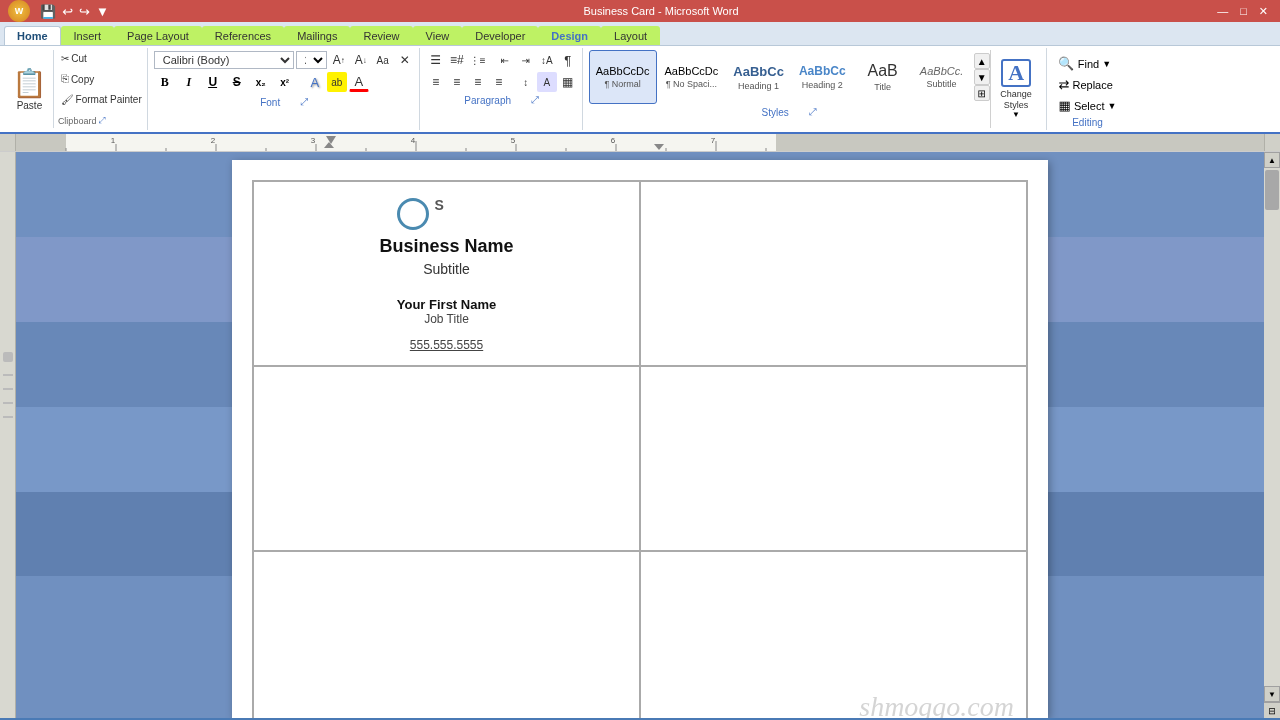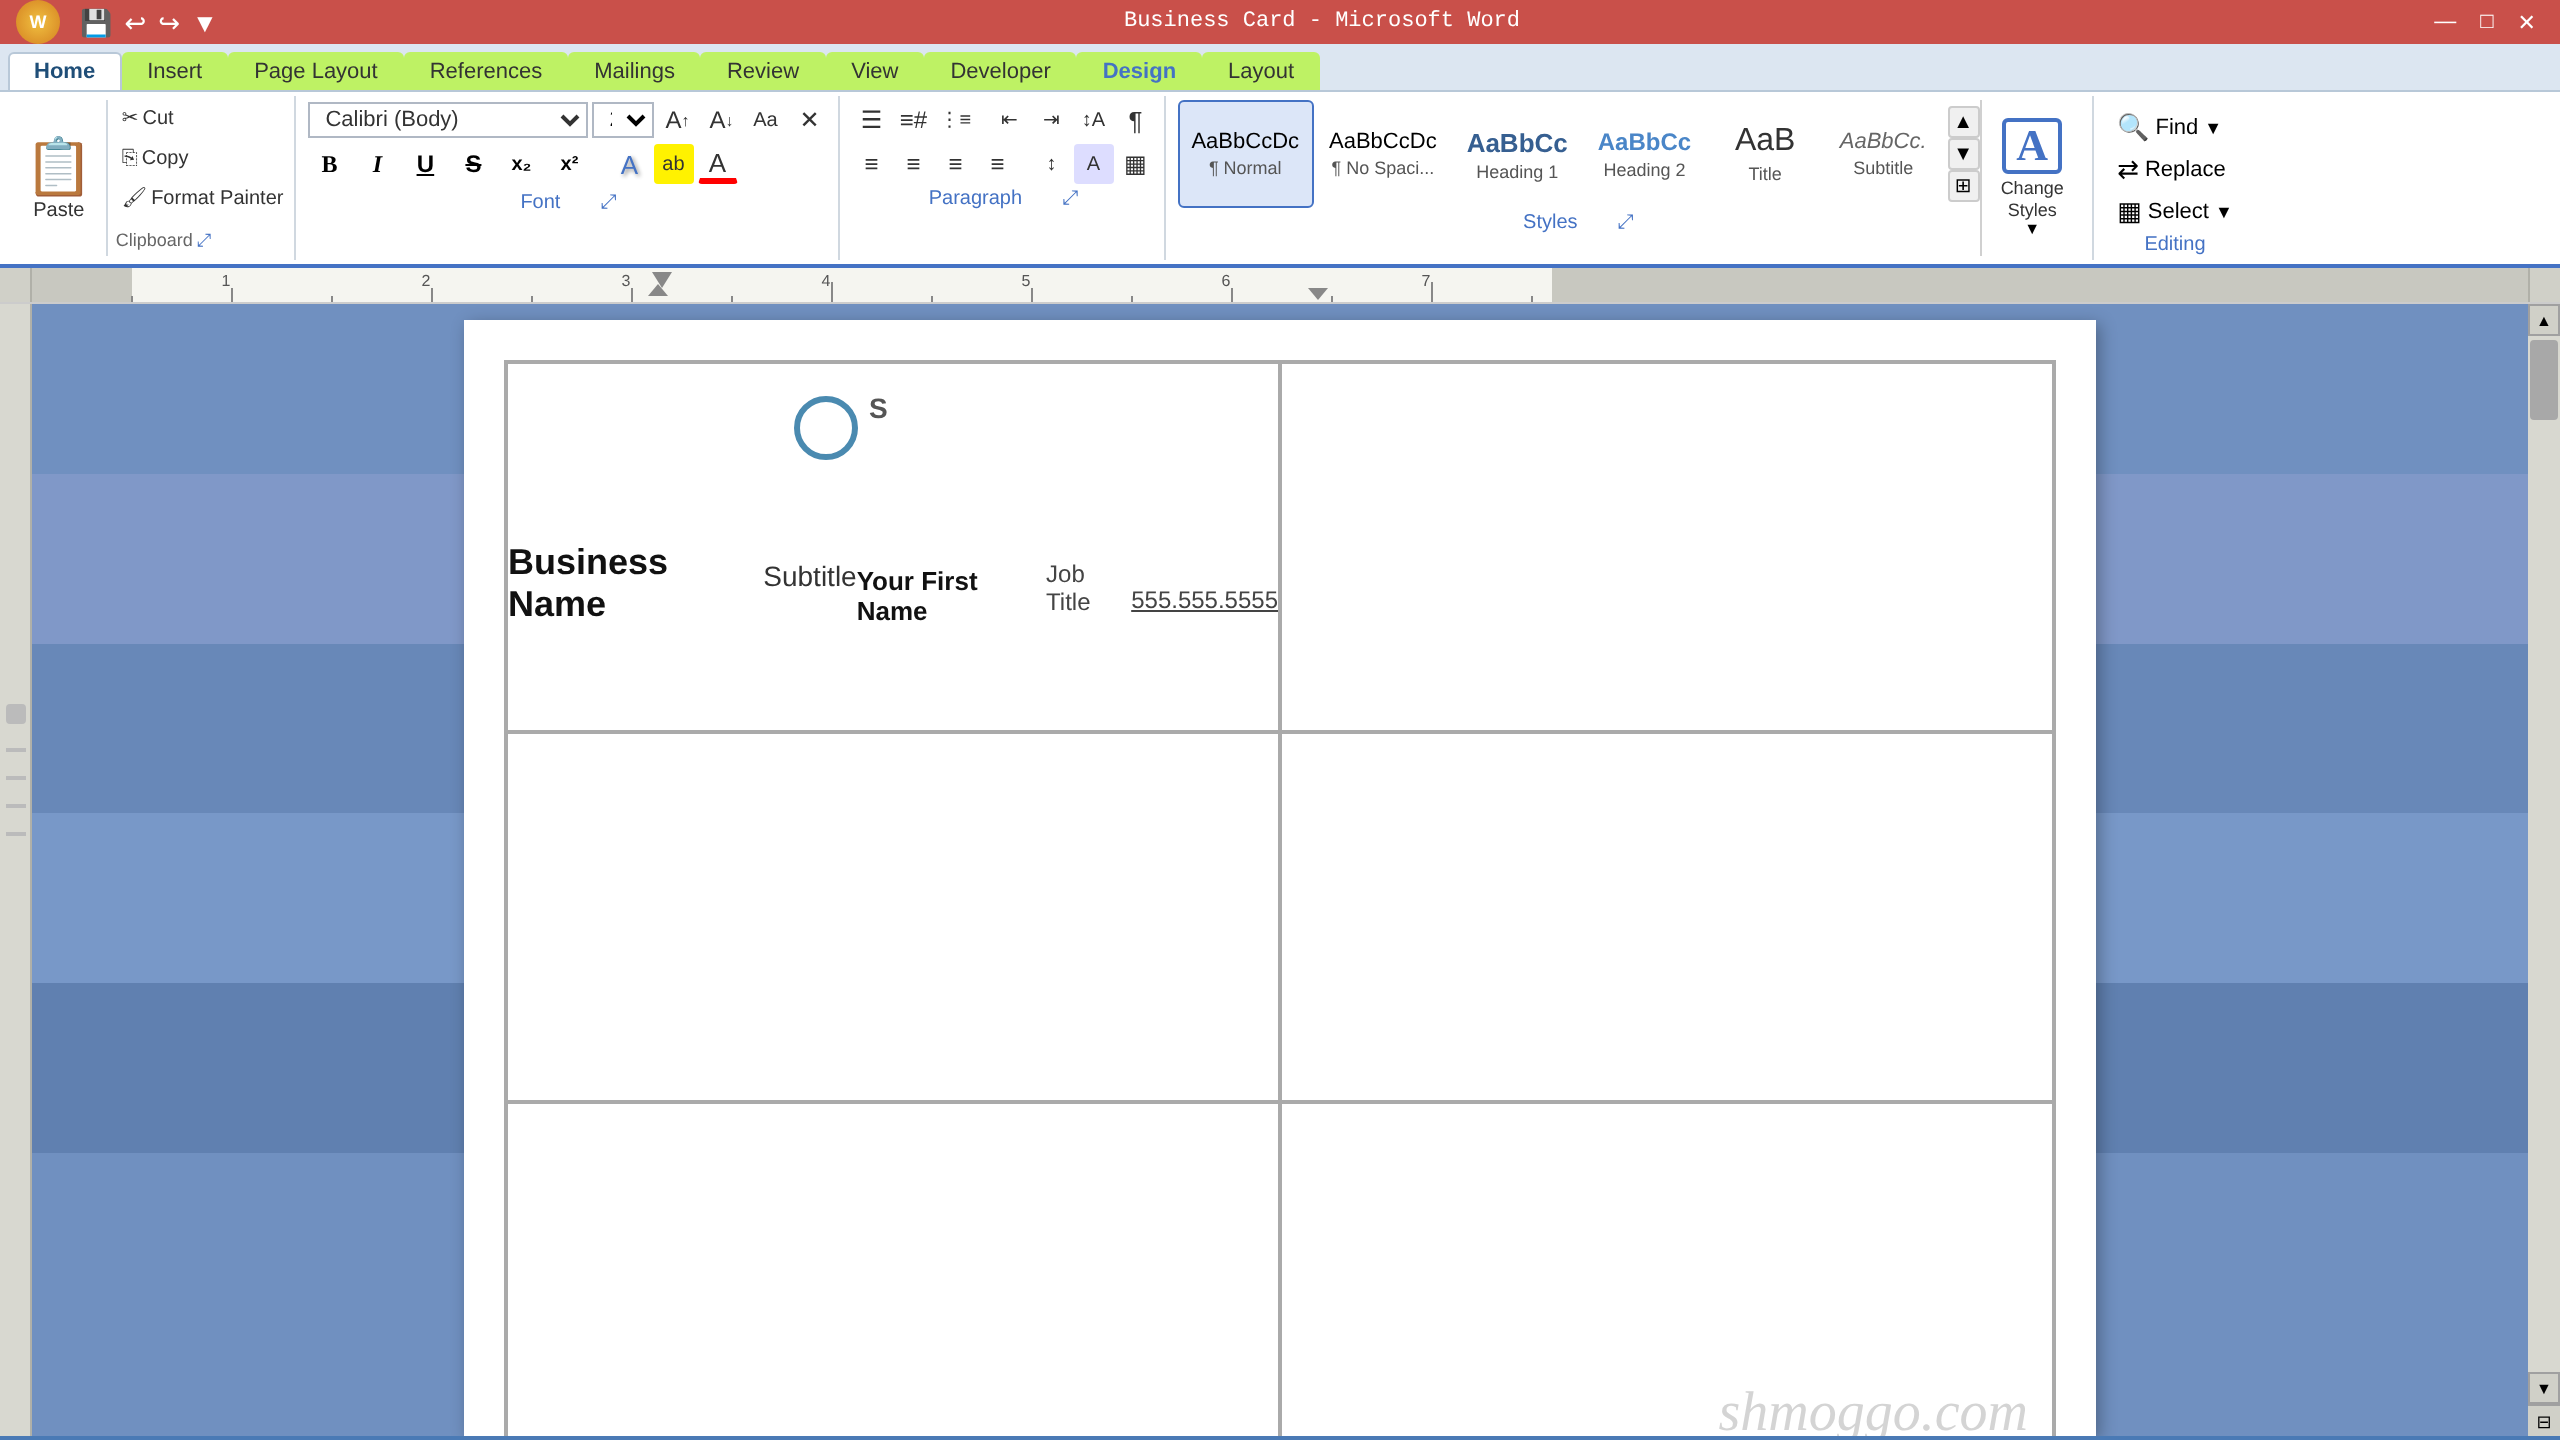--- a/index.html
+++ b/index.html
@@ -18,21 +18,21 @@
     .title-bar-left { display: flex; align-items: center; gap: 4px; }
     .office-btn {
       width: 22px; height: 22px;
       background: radial-gradient(circle, #f0c040, #d48020);
       border-radius: 50%;
       display: flex; align-items: center; justify-content: center;
       font-size: 9px; color: white; font-weight: bold;
     }
     .quick-access { display: flex; gap: 6px; margin-left: 6px; }
     .quick-access-btn { color: white; font-size: 13px; cursor: pointer; }
-    .title-center { flex: 1; text-align: center; font-size: 11px; color: white; font-family: Liberation Mono, monospace; }
+    .title-center { flex: 1; text-align: center; font-size: 11px; color: white; }
     .title-right { display: flex; gap: 4px; }
     .window-btn { color: white; font-size: 11px; background: none; border: none; cursor: pointer; padding: 0 4px; }
 
     
     .ribbon-tabs {
       background: #dce6f1;
       height: 24px;
       display: flex;
       align-items: flex-end;
       padding-left: 4px;
@@ -441,21 +441,21 @@
           <div style="position:relative; height:100%; display:flex; flex-direction:column; align-items:center; justify-content:center;">
 
             <div style="position:absolute; top:16px; left:calc(50% - 50px);">
               <div style="width:32px; height:32px; border-radius:50%; border:3px solid #4a8ab0; display:flex; align-items:center; justify-content:center;"></div>
             </div>
 
             <div style="position:absolute; top:14px; left:calc(50% - 12px);">
               <span style="font-size:14px; font-weight:bold; color:#555;">S</span>
             </div>
 
-            <div style="margin-top:40px; display:flex; align-items:center;">
+            <div style="margin-top:40px; display:flex; flex-direction:column; align-items:center;">
               <div class="business-name">Business Name</div>
               <div class="card-subtitle">Subtitle</div>
               <div class="card-name" style="font-weight:bold; margin-top:8px;">Your First Name</div>
               <div class="card-job">Job Title</div>
               <div class="card-phone">555.555.5555</div>
             </div>
           </div>
         </div>
 
         <div class="card-cell"></div>

